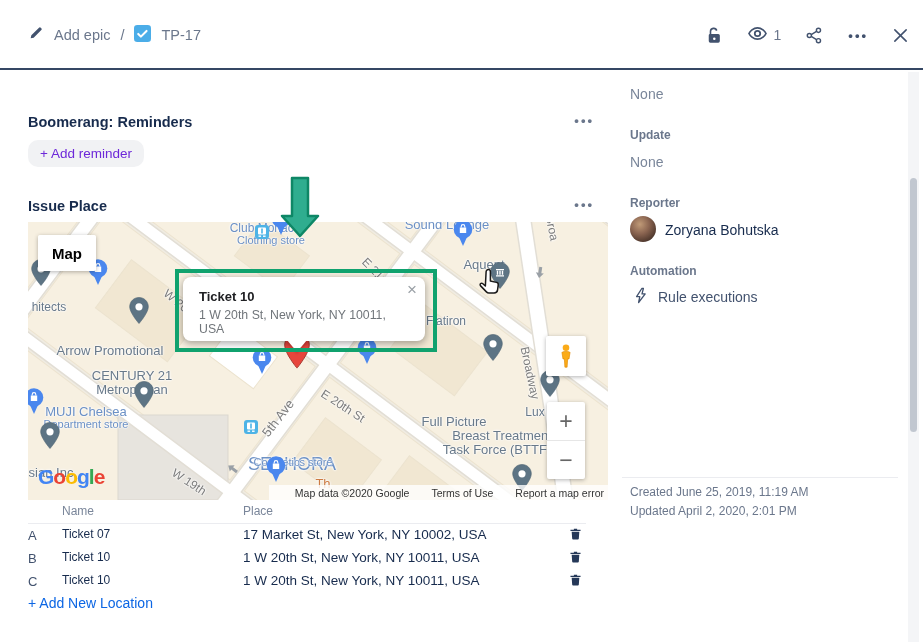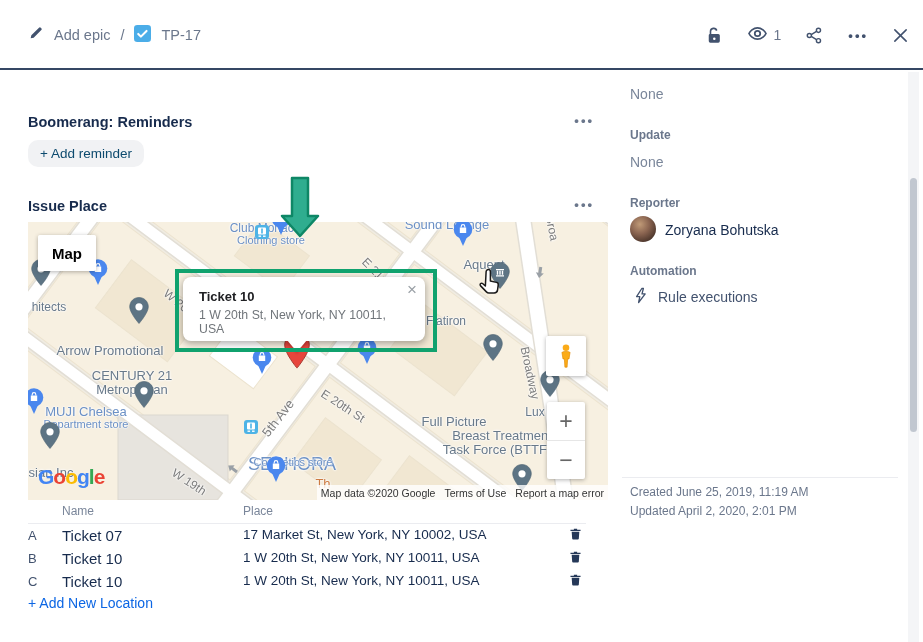--- a/index.html
+++ b/index.html
@@ -13,21 +13,21 @@
   .top-actions{position:absolute;right:14px;top:0;height:70px;display:flex;align-items:center;gap:24px;}
   .icon-btn{display:flex;align-items:center;gap:6px;cursor:pointer;}
   .watch-count{font-size:14px;color:#6b778c;}
   .dots{color:#42526e;font-size:13px;letter-spacing:2px;font-weight:bold;}
   
   .sec-title{position:absolute;left:28px;font-size:14.5px;font-weight:700;color:#172b4d;}
   .sec-menu{position:absolute;left:570px;width:24px;text-align:right;color:#6b778c;font-size:13px;
             letter-spacing:2px;font-weight:bold;cursor:pointer;}
   .add-reminder{position:absolute;left:28px;top:140px;height:27px;padding:0 12px;background:#f1f2f4;
             border:none;border-radius:10px;font-family:"Liberation Sans",sans-serif;font-size:13.5px;
-            color:#0c4a6e;cursor:pointer;display:flex;align-items:center;}
+            color:#6d28d9;cursor:pointer;display:flex;align-items:center;}
   
   .map{position:absolute;left:28px;top:222px;width:580px;height:278px;overflow:hidden;background:#f0ece2;}
   .map-svg{position:absolute;left:0;top:0;}
   .maplabel{position:absolute;white-space:nowrap;font-size:12px;
             text-shadow:0 0 2px #fff,0 0 2px #fff,0 0 3px #fff;z-index:2;}
   .maplabel.store{color:#6b90c5;}
   .maplabel.poi{color:#68798a;}
   .maplabel.street{color:#7c7c7c;}
   .maplabel.orange{color:#cd7b43;}
   .pin{position:absolute;z-index:3;}
@@ -46,29 +46,29 @@
   .iw{position:absolute;left:155px;top:55px;width:242px;height:64px;background:#fff;border-radius:8px;
       box-shadow:0 2px 7px 1px rgba(0,0,0,.3);z-index:4;box-sizing:border-box;padding:12px 14px 0 16px;}
   .iw-title{font-size:13px;font-weight:700;color:#202124;}
   .iw-addr{font-size:12.3px;color:#70757a;margin-top:4px;}
   .iw-close{position:absolute;right:8px;top:4px;font-size:17px;color:#9aa0a6;cursor:pointer;line-height:17px;}
   .iw-tail{position:absolute;left:104px;top:63px;width:0;height:0;z-index:4;
       border-left:10px solid transparent;border-right:10px solid transparent;border-top:12px solid #fff;
       filter:drop-shadow(0 2px 1px rgba(0,0,0,.15));}
   .glogo{position:absolute;left:10px;top:243px;z-index:5;font-size:21px;font-weight:700;letter-spacing:-1px;cursor:pointer;}
   .attr{position:absolute;right:0;bottom:0;height:15px;background:rgba(255,255,255,.8);z-index:5;
-        display:flex;align-items:center;gap:9px;padding:0 4px 0 4px;font-size:10.5px;color:#333;}
+        display:flex;align-items:center;gap:22px;padding:0 4px 0 26px;font-size:10.5px;color:#333;}
   .attr span{white-space:nowrap;}
   
   .tbl-head{position:absolute;left:28px;top:501px;width:558px;height:22px;border-bottom:1px solid #ebecf0;}
   .th-name{position:absolute;left:34px;top:3px;font-size:12px;color:#7a869a;}
   .th-place{position:absolute;left:215px;top:3px;font-size:12px;color:#7a869a;}
   .loc-row{position:absolute;left:28px;width:560px;height:23px;}
   .lr-letter{position:absolute;left:0;top:4px;font-size:13px;color:#42526e;}
-  .lr-name{position:absolute;left:34px;top:3px;font-size:15px;color:#172b4d;}
+  .lr-name{position:absolute;left:34px;top:3px;font-size:12px;color:#172b4d;}
   .lr-place{position:absolute;left:215px;top:3px;font-size:13.5px;color:#172b4d;}
   .lr-del{position:absolute;left:541px;top:3px;cursor:pointer;}
   .add-loc{position:absolute;left:28px;top:595px;font-size:14px;color:#0c66e4;cursor:pointer;}
   
   .sb-val{position:absolute;left:630px;font-size:14px;color:#7a869a;}
   .sb-label{position:absolute;left:630px;font-size:12px;font-weight:700;color:#6b778c;}
   .avatar{position:absolute;left:630px;top:216px;width:26px;height:26px;border-radius:50%;
           background:radial-gradient(circle at 38% 32%,#c09a77 0%,#8a6450 40%,#50392e 75%,#2e211c 100%);}
   .reporter-name{position:absolute;left:665px;top:222px;font-size:14px;color:#172b4d;}
   .rule-exec{position:absolute;left:658px;top:289px;font-size:14px;color:#42526e;cursor:pointer;}

